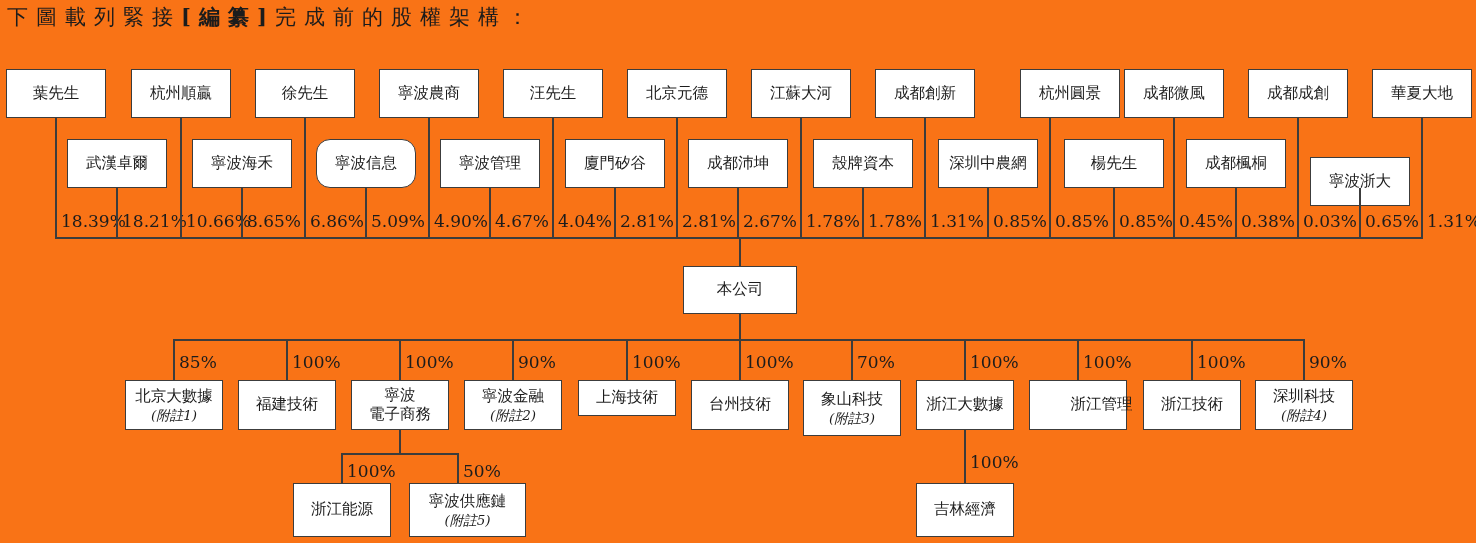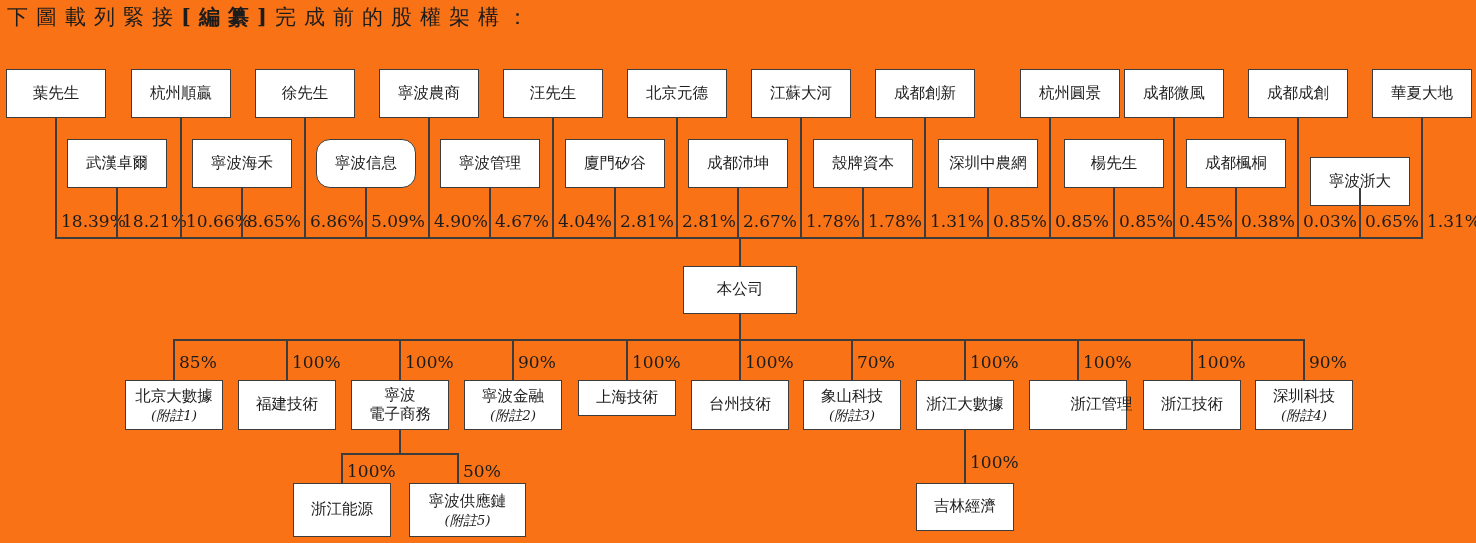--- a/index.html
+++ b/index.html
@@ -172,21 +172,21 @@
       <div class="ebox" style="position: absolute; left: 578px; top: 380px; width: 98px; height: 36px;">
         <span>上海技術</span>
       </div>
       <div class="vline" style="position: absolute; left: 739.25px; top: 340px; width: 1.5px; height: 40px;"></div>
       <div class="pct" style="position: absolute; left: 745px; top: 352px;">100%</div>
       <div class="ebox" style="position: absolute; left: 691px; top: 380px; width: 98px; height: 50px;">
         <span>台州技術</span>
       </div>
       <div class="vline" style="position: absolute; left: 851.25px; top: 340px; width: 1.5px; height: 40px;"></div>
       <div class="pct" style="position: absolute; left: 857px; top: 352px;">70%</div>
-      <div class="ebox" style="position: absolute; left: 803px; top: 380px; width: 98px; height: 50px;">
+      <div class="ebox" style="position: absolute; left: 803px; top: 380px; width: 98px; height: 56px;">
         <span>象山科技</span>
         <span class="note">(附註3)</span>
       </div>
       <div class="vline" style="position: absolute; left: 964.25px; top: 340px; width: 1.5px; height: 40px;"></div>
       <div class="pct" style="position: absolute; left: 970px; top: 352px;">100%</div>
       <div class="ebox" style="position: absolute; left: 916px; top: 380px; width: 98px; height: 50px;">
         <span>浙江大數據</span>
       </div>
       <div class="vline" style="position: absolute; left: 1077.25px; top: 340px; width: 1.5px; height: 40px;"></div>
       <div class="pct" style="position: absolute; left: 1083px; top: 352px;">100%</div>
@@ -212,17 +212,17 @@
         <span>浙江能源</span>
       </div>
       <div class="vline" style="position: absolute; left: 457.25px; top: 454px; width: 1.5px; height: 29px;"></div>
       <div class="pct" style="position: absolute; left: 463px; top: 461px;">50%</div>
       <div class="ebox" style="position: absolute; left: 409px; top: 483px; width: 117px; height: 54px;">
         <span>寧波供應鏈</span>
         <span class="note">(附註5)</span>
       </div>
       <div class="vline" style="position: absolute; left: 964.25px; top: 430px; width: 1.5px; height: 53px;"></div>
       <div class="pct" style="position: absolute; left: 970px; top: 452px;">100%</div>
-      <div class="ebox" style="position: absolute; left: 916px; top: 483px; width: 98px; height: 48px;">
+      <div class="ebox" style="position: absolute; left: 916px; top: 483px; width: 98px; height: 54px;">
         <span>吉林經濟</span>
       </div>
     </div>
 </div>
 
 </body></html>

